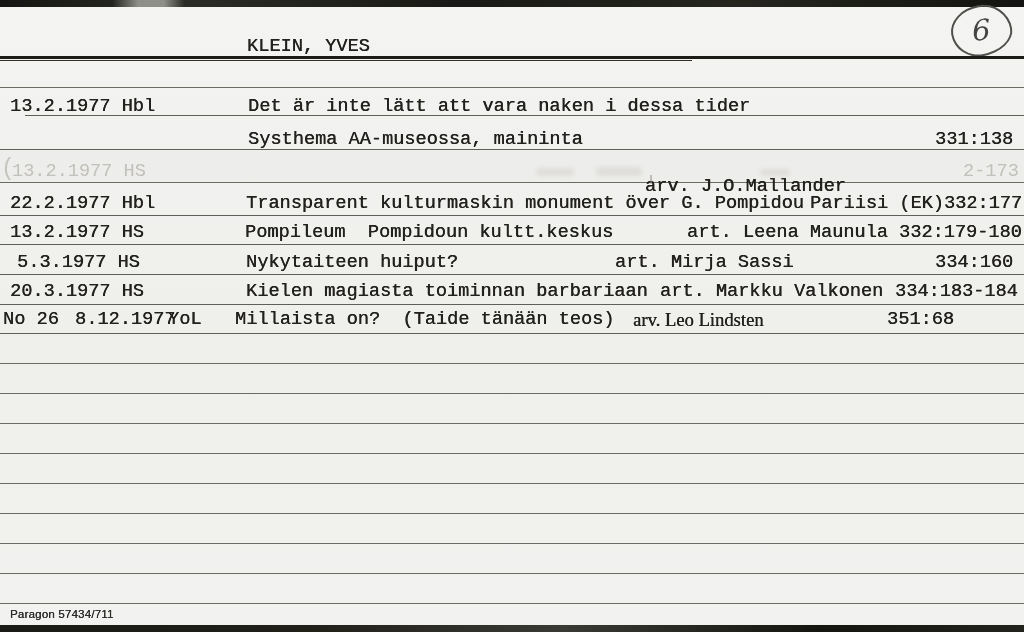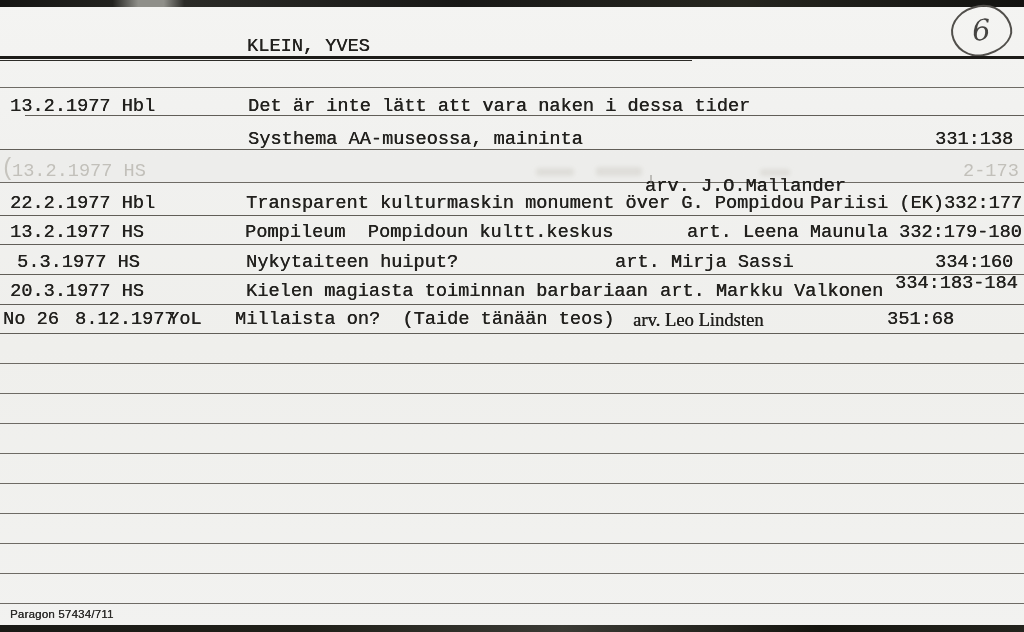--- a/index.html
+++ b/index.html
@@ -107,21 +107,21 @@
     <span class="txt" style="left:17px;top:253px;">5.3.1977 HS</span>
     <span class="txt" style="left:246px;top:253px;text-align:right;">Nykytaiteen huiput?</span>
     <span class="txt" style="left:615px;top:253px;">art. Mirja Sassi</span>
     <span class="txt" style="left:935px;top:253px;">334:160</span>
   </div>
 
   <div>
     <span class="txt" style="left:10px;top:282px;">20.3.1977 HS</span>
     <span class="txt" style="left:246px;top:282px;">Kielen magiasta toiminnan barbariaan</span>
     <span class="txt" style="left:660px;top:282px;">art. Markku Valkonen</span>
-    <span class="txt" style="left:895px;top:274px;">334:183-184</span>
+    <span class="txt" style="left:895px;top:282px;">334:183-184</span>
   </div>
 
   <div>
     <span class="txt" style="left:3px;top:310px;">No 26</span>
     <span class="txt" style="left:75px;top:310px;">8.12.1977</span>
     <span class="txt" style="left:168px;top:310px;">YoL</span>
     <span class="txt" style="left:235px;top:310px;">Millaista on?  (Taide tänään teos)</span>
     <span class="txt" style="left:633px;top:310px;font-family:Liberation Serif, serif;">arv. Leo Lindsten</span>
     <span class="txt" style="left:887px;top:310px;">351:68</span>
   </div>

